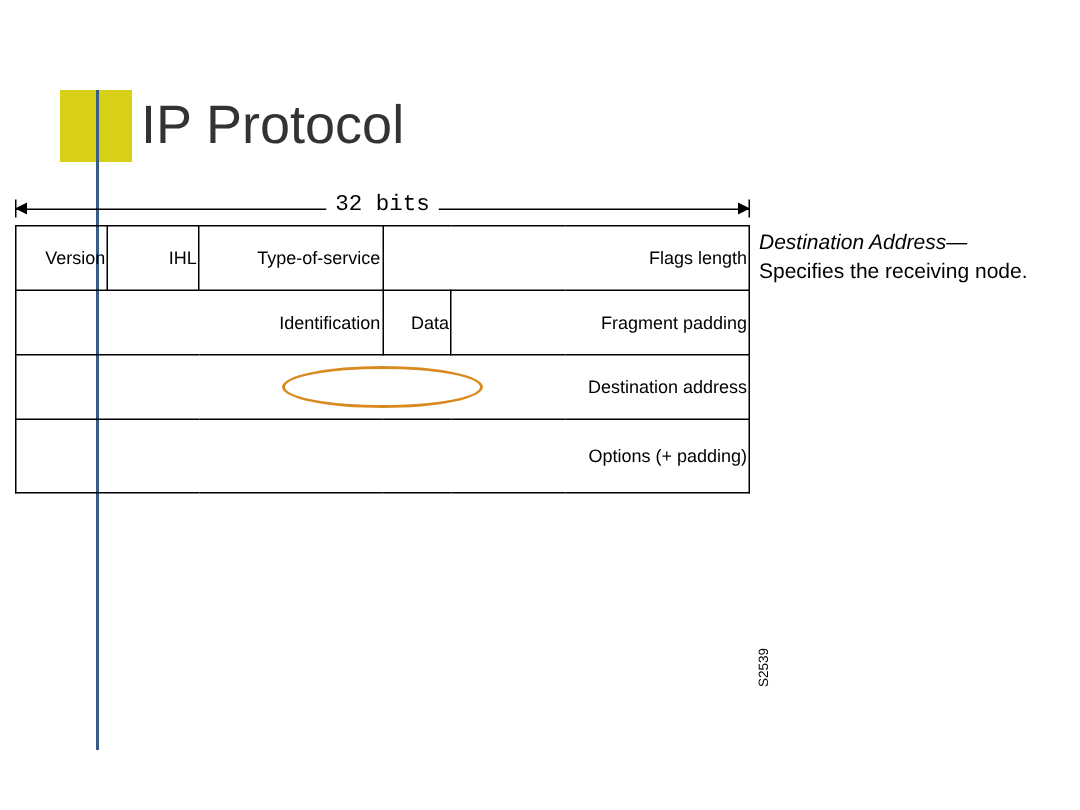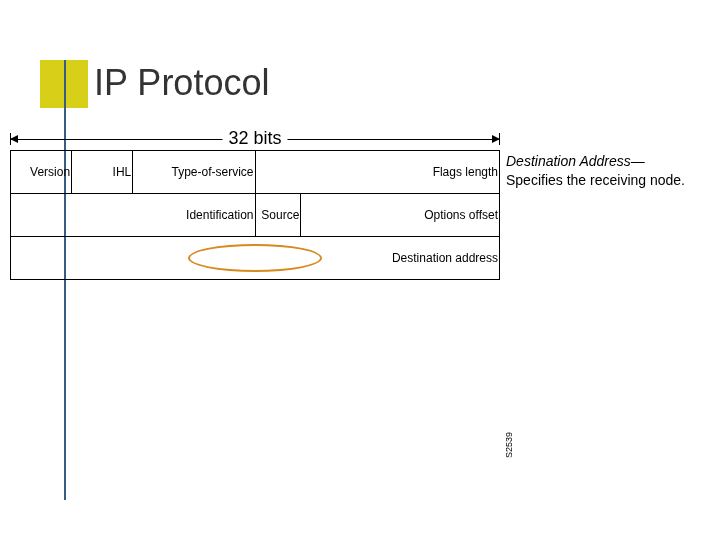--- a/index.html
+++ b/index.html
@@ -10,21 +10,21 @@
   .title{position:absolute;left:94px;top:62px;font-family:Verdana,Arial,sans-serif;font-size:36px;color:#333;}
   
   .diagram{position:absolute;left:10px;top:130px;width:490px;}
   
   .dimline{position:relative;height:18px;width:100%;margin-bottom:2px;}
   .dimline .bar{position:absolute;top:9px;left:0;right:0;height:1px;background:#000;}
   .dimline .tick{position:absolute;top:3px;width:1px;height:12px;background:#000;}
   .dimline .arrL,.dimline .arrR{position:absolute;top:5px;width:0;height:0;border-top:4px solid transparent;border-bottom:4px solid transparent;}
   .dimline .arrL{left:0;border-right:8px solid #000;}
   .dimline .arrR{right:0;border-left:8px solid #000;}
-  .dimline .lbl{position:absolute;left:50%;top:-2px;transform:translateX(-50%);background:#fff;padding:0 6px;font-family:Liberation Sans, sans-serif;font-size:18px;}
+  .dimline .lbl{position:absolute;left:50%;top:-2px;transform:translateX(-50%);background:#fff;padding:0 6px;font-family:Liberation Mono, monospace;font-size:15px;}
   
   table.hdr{border-collapse:collapse;width:100%;table-layout:fixed;}
   table.hdr td{border:1px solid #000;text-align:right;font-family:Arial,sans-serif;font-size:12px;height:40px;position:relative;}
   table.hdr td.tall{height:46px;}
   
   .ellipse{position:absolute;width:130px;height:24px;border:2px solid #d88a1e;border-radius:50%/50%;pointer-events:none;}
   
   .fignum{position:absolute;font-family:Arial,sans-serif;font-size:9px;transform:rotate(-90deg);transform-origin:left top;}
   
   .annot{position:absolute;left:506px;top:152px;width:190px;font-size:14px;line-height:1.35;}
@@ -62,28 +62,31 @@
       </colgroup>
       <tbody>
           <tr>
         <td>Version</td>
         <td>IHL</td>
         <td colspan="2">Type-of-service</td>
         <td colspan="3">Flags length</td>
       </tr>
       <tr>
         <td colspan="4">Identification</td>
-        <td>Source</td>
-        <td colspan="2">Options offset</td>
+        <td>Data</td>
+        <td colspan="2">Fragment padding</td>
       </tr>
       <tr>
         <td colspan="7">
           <span>Destination address</span>
           <span class="ellipse" style="left:50%;top:50%;transform:translate(-50%,-50%);"></span>
         </td>
+      </tr>
+      <tr>
+        <td class="tall" colspan="7">Options (+ padding)</td>
       </tr>
     </tbody>
       </table>
 
   </div>
 
   <div class="fignum" style="left:504px;top:458px;">S2539</div>
 
   <div class="annot">
     <span class="term">Destination Address</span><span>—</span>

